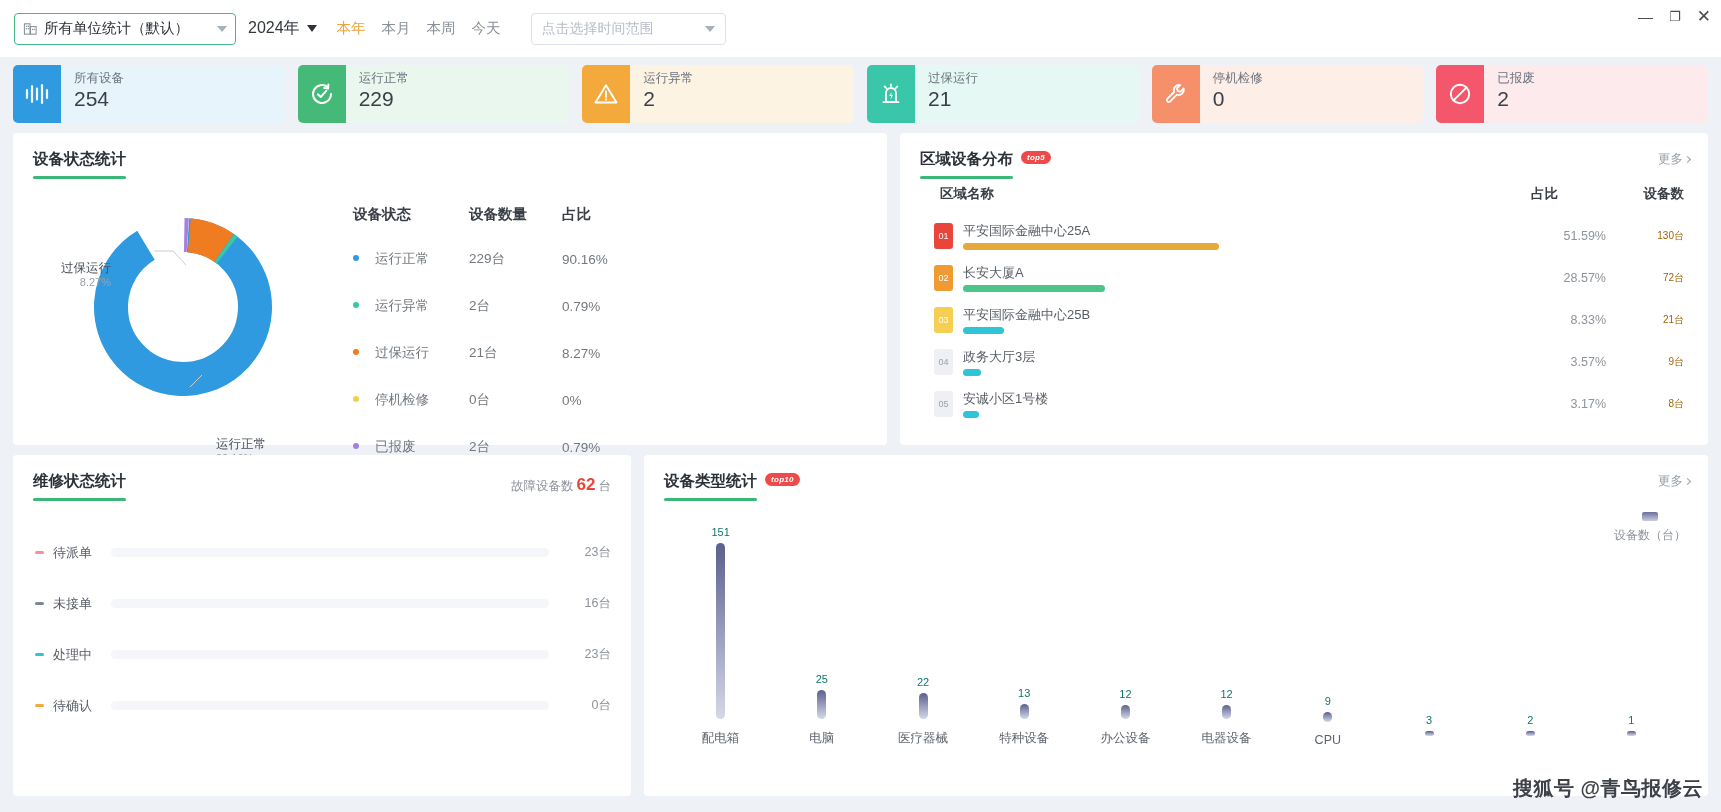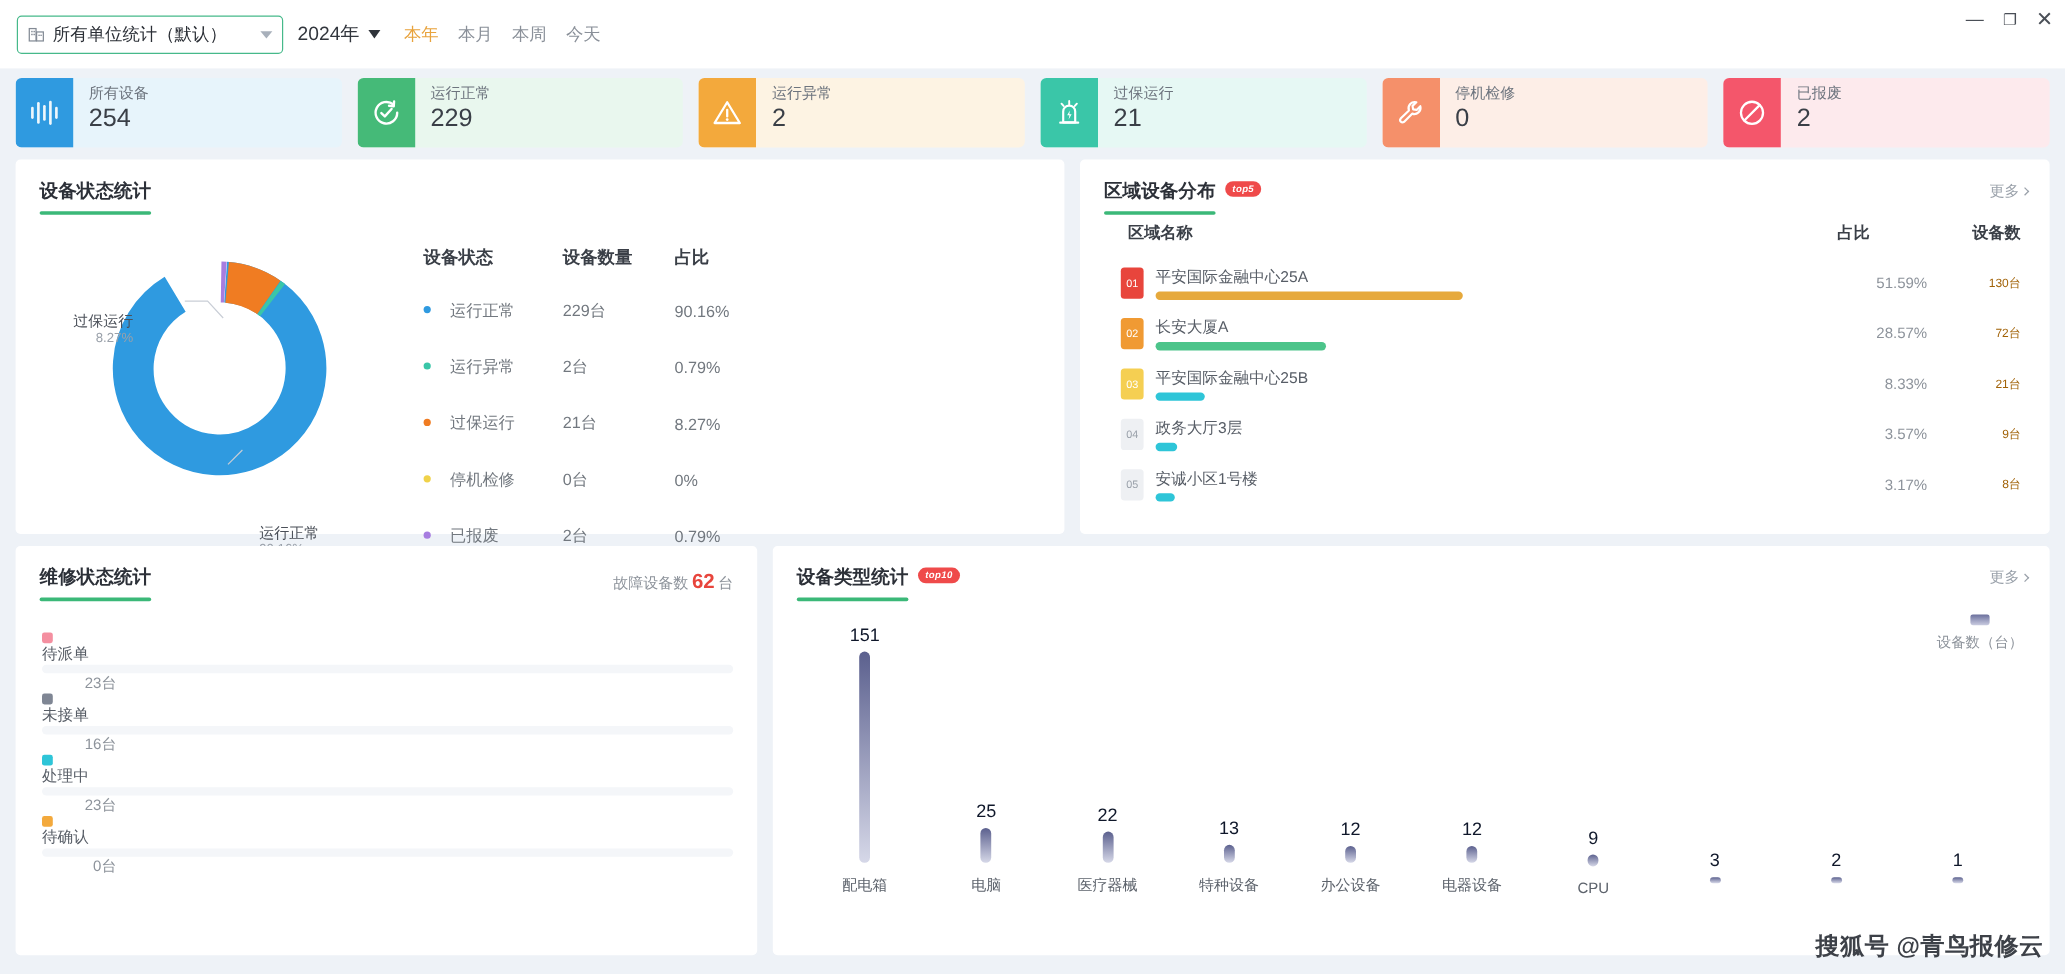--- a/index.html
+++ b/index.html
@@ -191,21 +191,21 @@
   .region-cnt { width: 78px; text-align: right; font-size: 10px; color: #a16207; }
 
   
   #panel-repair { width: 618px; height: 341px; }
   .fault-count {
     position: absolute; right: 20px; top: 20px;
     font-size: 12.5px; color: #8d939b;
   }
   .fault-count b { color: #e8453c; font-size: 17px; font-weight: 700; margin: 0 3px; }
   .repair-list { padding: 26px 20px 0 22px; }
-  .repair-row { display: flex; height: 51px; flex-direction: column; }
+  .repair-row { display: flex; align-items: center; height: 51px; }
   .rp-dash {
     width: 9px; height: 3px; border-radius: 2px; flex: 0 0 9px; margin-right: 9px;
   }
   .rp-label { width: 58px; font-size: 13px; color: #575d66; }
   .rp-track {
     flex: 1; height: 9px; border-radius: 5px; background: #f4f6f9; position: relative;
   }
   .rp-bar {
     height: 9px; border-radius: 5px;
     background: linear-gradient(90deg, #13c2f0 0%, #1f8ff0 100%);
@@ -226,21 +226,21 @@
   .bars-wrap {
     position: relative;
     height: 228px;
     margin: 18px 26px 0 26px;
     display: flex; align-items: flex-end; justify-content: space-between;
   }
   .bar-col {
     flex: 1; display: flex; flex-direction: column; align-items: center; justify-content: flex-end;
     height: 100%;
   }
-  .bar-val { font-size: 15px; color: #0f172a; margin-bottom: 5px; }
+  .bar-val { font-size: 11px; color: #0f766e; margin-bottom: 5px; }
   .bar-rect {
     width: 9px; border-radius: 5px;
     background: linear-gradient(180deg, #5b608e 0%, #d6d8e8 100%);
   }
   .bar-cat {
     font-size: 12.5px; color: #5d636c; margin-top: 11px; white-space: nowrap;
   }
 
   
   .watermark {
@@ -276,20 +276,24 @@
     <span class="caret-solid"></span>
   </div>
 
   <div class="range-tabs">
     <span class="rt active">本年</span>
     <span class="rt">本月</span>
     <span class="rt">本周</span>
     <span class="rt">今天</span>
   </div>
 
+  <div class="date-range">
+    <span class="ph">点击选择时间范围</span>
+    <span class="caret-down"></span>
+  </div>
 
   <div class="win-ctrl">
     <span class="win-min">—</span>
     <span class="win-max">❐</span>
     <span class="win-close">✕</span>
   </div>
 </div>
 
 <div class="cards">
 

